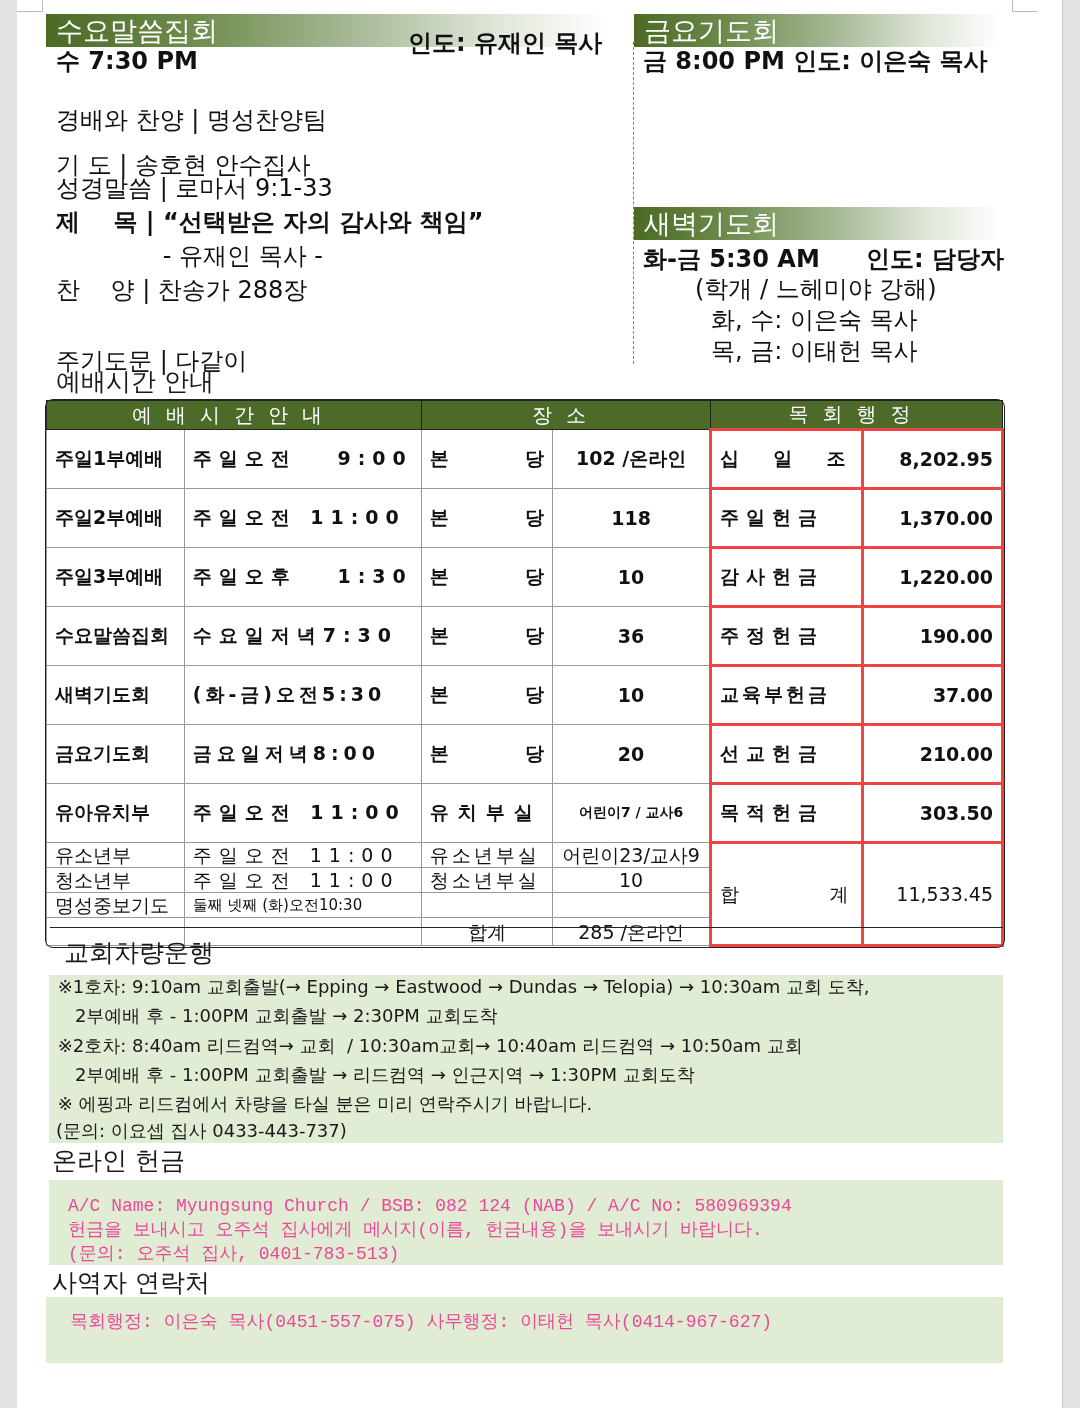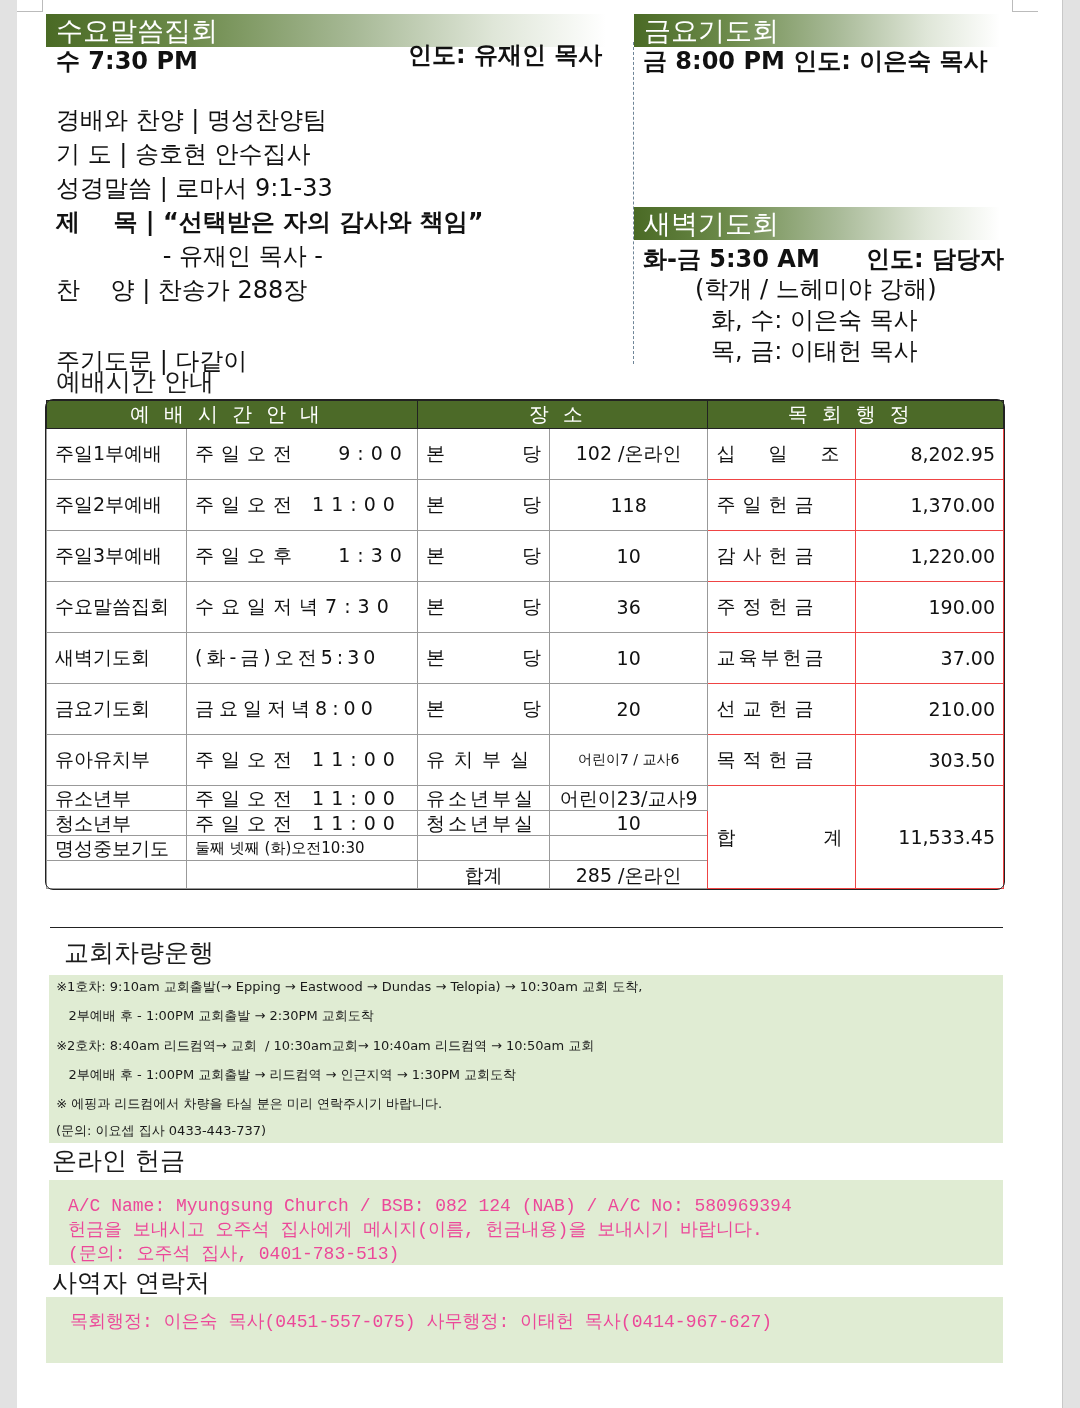--- a/index.html
+++ b/index.html
@@ -18,50 +18,50 @@
   .bold { font-weight: bold; }
 
   .vdash { position: absolute; left: 633px; top: 42px; width: 0; height: 322px; border-left: 1px dashed #6f8598; }
 
   .h2 { position: absolute; font-size: 25px; line-height: 30px; color: #1a1a1a; white-space: pre; }
 
   
   table.sched { position: absolute; left: 46px; top: 400px; width: 958px; border-collapse: collapse; font-size: 19px; }
   table.sched td { border: 1px solid #999; padding: 0 8px; white-space: pre; vertical-align: middle; }
   table.sched tr.head td { background: #4c6a28; color: #fff; height: 27px; font-size: 20px; text-align: center; border: 1px solid #222; letter-spacing: 14px; }
-  table.sched tr.r td { height: 51px; }
+  table.sched tr.r td { height: 59px; font-weight: bold; }
   table.sched tr.s td { height: 25px; line-height: 22px; margin-top: 40px; }
-  table.sched td.stat { border: 1px solid #ef4444; }
+  table.sched td.stat { border: 3px solid #ef4444; }
   table.sched td.num { text-align: right; }
   table.sched td.ctr { text-align: center; }
   .spaced { letter-spacing: 7px; }
   .place { display: flex; justify-content: space-between; }
   .small { font-size: 14px; }
   .outer { outline: 1.5px solid #222; border-radius: 7px; }
 
   .hr { position: absolute; left: 50px; top: 927px; width: 953px; height: 1px; background: #222; }
 
   .green-box { position: absolute; background: #e0ecd3; }
-  .gtxt { position: absolute; font-size: 13px; line-height: 24px; white-space: pre; color: #1a1a1a; }
+  .gtxt { position: absolute; font-size: 18px; line-height: 24px; white-space: pre; color: #1a1a1a; }
   .gtxt-c { position: absolute; font-size: 18px; line-height: 24px; white-space: pre; color: #ec4899; font-family: Liberation Mono, monospace; }
 </style>
 </head>
 <body>
 
 <div class="side-left"></div>
 <div class="side-right"></div>
 <div class="crop-mark-l"></div>
 <div class="crop-mark-r"></div>
 
 <div class="sec-header" style="left:46px; top:14px; width:560px;">수요말씀집회</div>
 <div class="txt bold" style="left:56px; top:46px;">수 7:30 PM</div>
-<div class="txt bold" style="left:408px; top:40px;">인도: 유재인 목사</div>
+<div class="txt bold" style="left:408px; top:28px;">인도: 유재인 목사</div>
 <div>
   <div class="txt" style="left:56px; top:105px;">경배와 찬양 | 명성찬양팀</div>
-  <div class="txt" style="left:56px; top:139px;text-align:center;">기 도 | 송호현 안수집사</div>
+  <div class="txt" style="left:56px; top:150px;text-align:center;">기 도 | 송호현 안수집사</div>
   <div class="txt" style="left:56px; top:173px;">성경말씀 | 로마서 9:1-33</div>
   <div class="txt bold" style="left:56px; top:207px;">제    목 | “선택받은 자의 감사와 책임”</div>
   <div class="txt" style="left:56px; top:241px;">              - 유재인 목사 -</div>
   <div class="txt" style="left:56px; top:275px;">찬    양 | 찬송가 288장</div>
   <div class="txt" style="left:56px; top:309px;margin-top:37px;">주기도문 | 다같이</div>
 </div>
 
 <div class="vdash"></div>
 
 <div class="sec-header" style="left:634px; top:14px; width:366px;">금요기도회</div>

